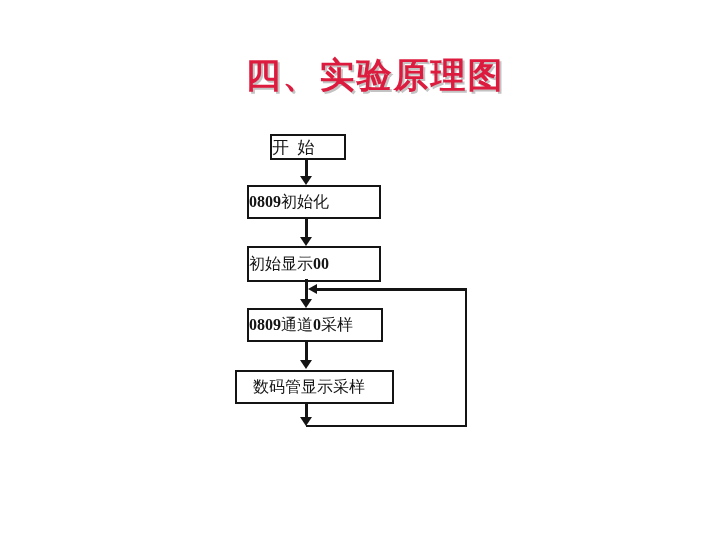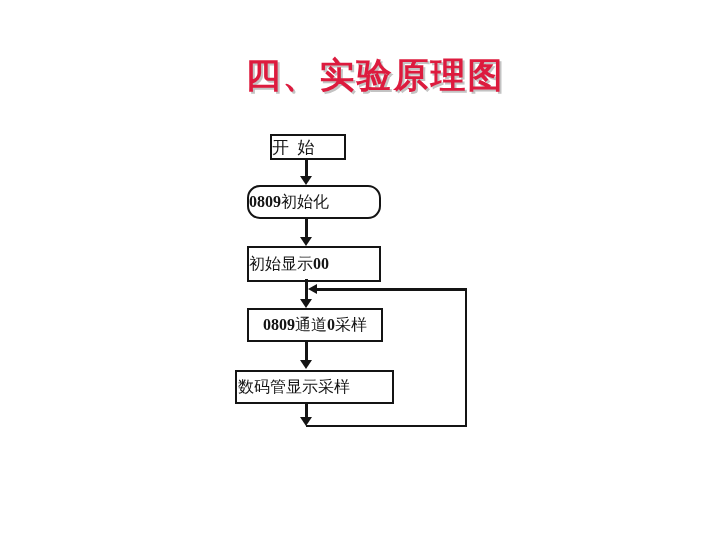--- a/index.html
+++ b/index.html
@@ -36,24 +36,24 @@
     background: #ffffff;
     display: flex;
     align-items: center;
     font-size: 16px;
     color: var(--line, #141414);
     white-space: pre;
     line-height: 1;
   }
   .flow-box .flow-label b { font-weight: bold; }
   .box-start        { left: 270px; top: 134px; width: 76px;  height: 26px; font-size: 17px; }
-  .box-init         { left: 247px; top: 185px; width: 134px; height: 34px; border-radius: 13px; }
+  .box-init         { left: 247px; top: 185px; width: 134px; height: 34px; }
   .box-display-init { left: 247px; top: 246px; width: 134px; height: 36px; }
-  .box-sample       { left: 247px; top: 308px; width: 136px; height: 34px; justify-content: center; }
-  .box-display-samp { left: 235px; top: 370px; width: 159px; height: 34px; padding-left: 1px; }
+  .box-sample       { left: 247px; top: 308px; width: 136px; height: 34px; }
+  .box-display-samp { left: 235px; top: 370px; width: 159px; height: 34px; padding-left: 16px; }
 
   .stem {
     position: absolute;
     left: 305px;
     width: 3px;
     background: var(--line, #141414);
   }
   .stem-1 { top: 160px; height: 17px; }
   .stem-2 { top: 219px; height: 19px; }
   .stem-3 { top: 279px; height: 21px; }

